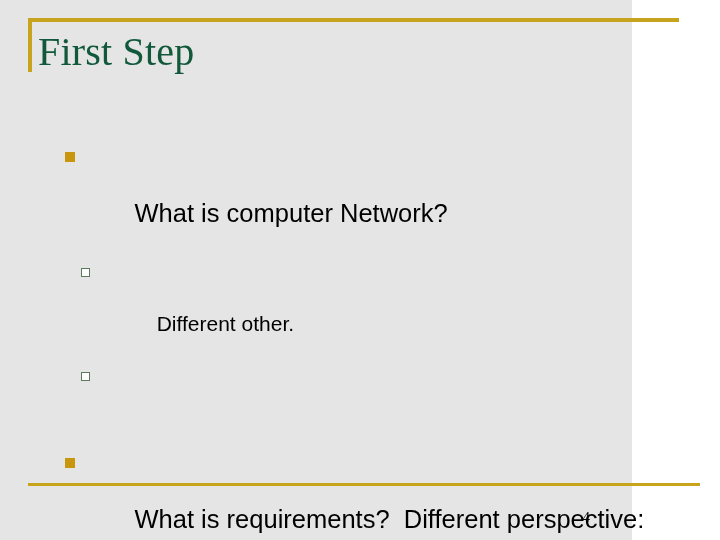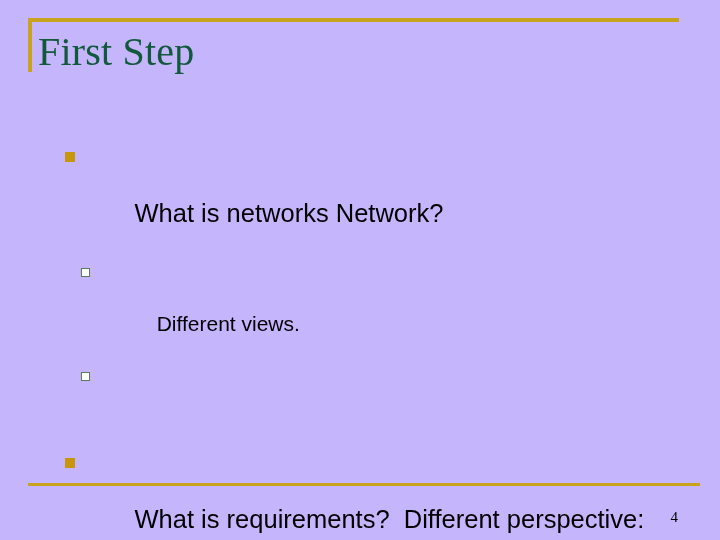--- a/index.html
+++ b/index.html
@@ -9,23 +9,23 @@
   }
   body {
     width: 720px;
     height: 540px;
     overflow: hidden;
     font-family: "Liberation Sans", sans-serif;
     -webkit-font-smoothing: antialiased;
   }
   #slide {
     position: relative;
-    width: 720px;
+    width: 632px;
     height: 540px;
-    background: #c4b5fd;
+    background: #e5e5e5;
   }
 
   
   #title-rule-top {
     position: absolute;
     left: 28px;
     top: 18px;
     width: 651px;
     height: 4px;
     background: #c8a41e;
@@ -131,26 +131,26 @@
 
   <div id="title-rule-top"></div>
   <div id="title-rule-left"></div>
 
   <div id="slide-title">First Step</div>
 
   <div id="body">
 
     <p class="lvl1">
       <span class="bullet-square-filled"></span>
-      <span>What is networks Network?</span>
+      <span>What is computer Network?</span>
     </p>
     <div class="lvl2-group">
       <p class="lvl2">
         <span class="bullet-square-hollow"></span>
-        <span>Different views.</span>
+        <span>Different other.</span>
       </p>
       <p class="lvl2">
         <span class="bullet-square-hollow"></span>
       </p>
     </div>
 
     <p class="lvl1">
       <span class="bullet-square-filled"></span>
       <span>What is requirements?  Different perspective:</span>
     </p>

